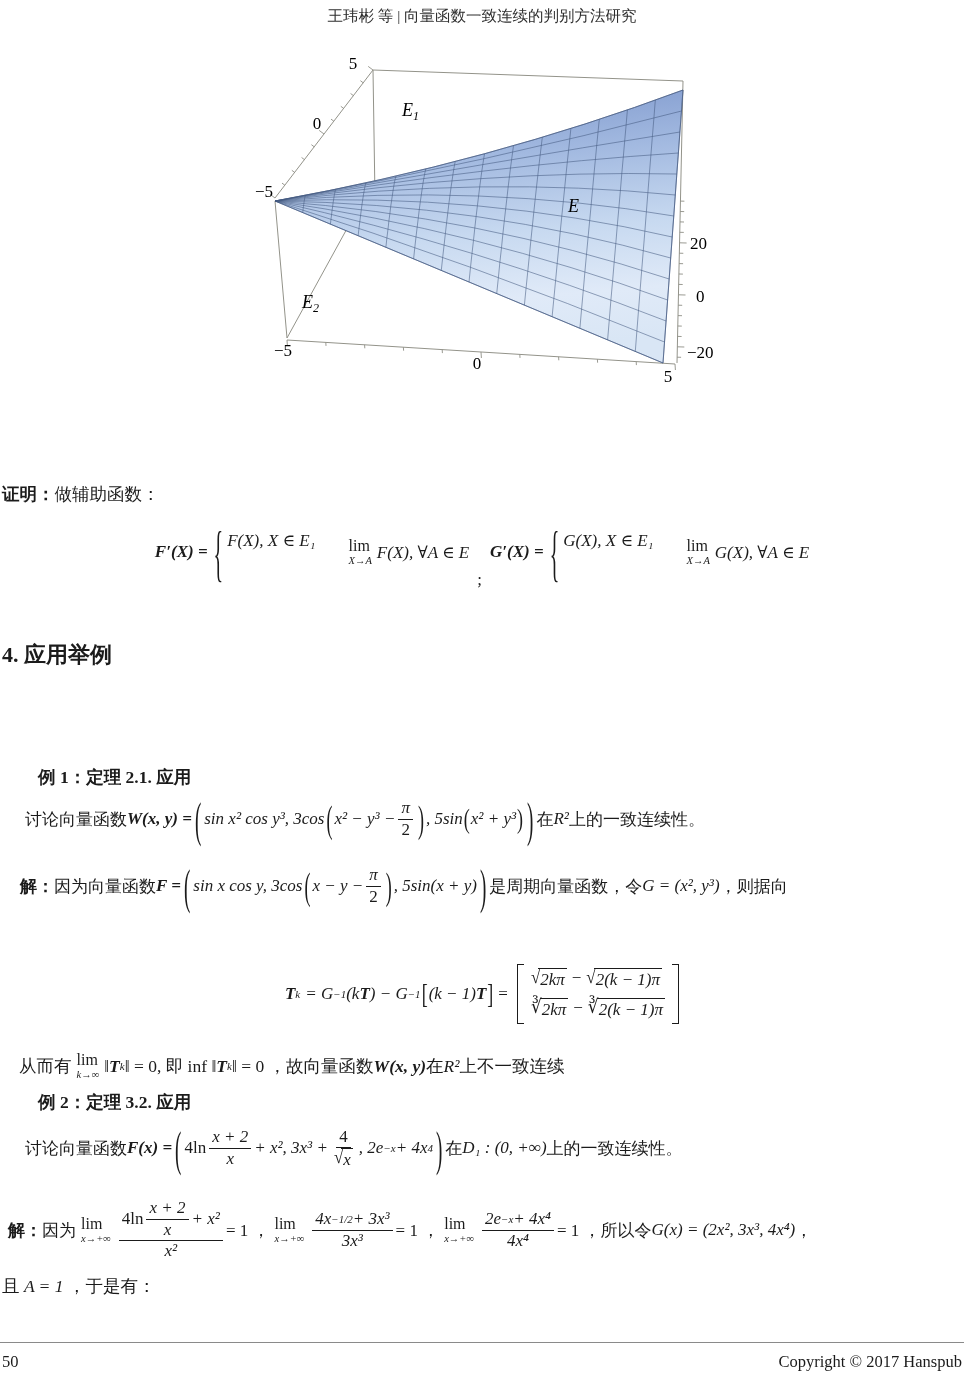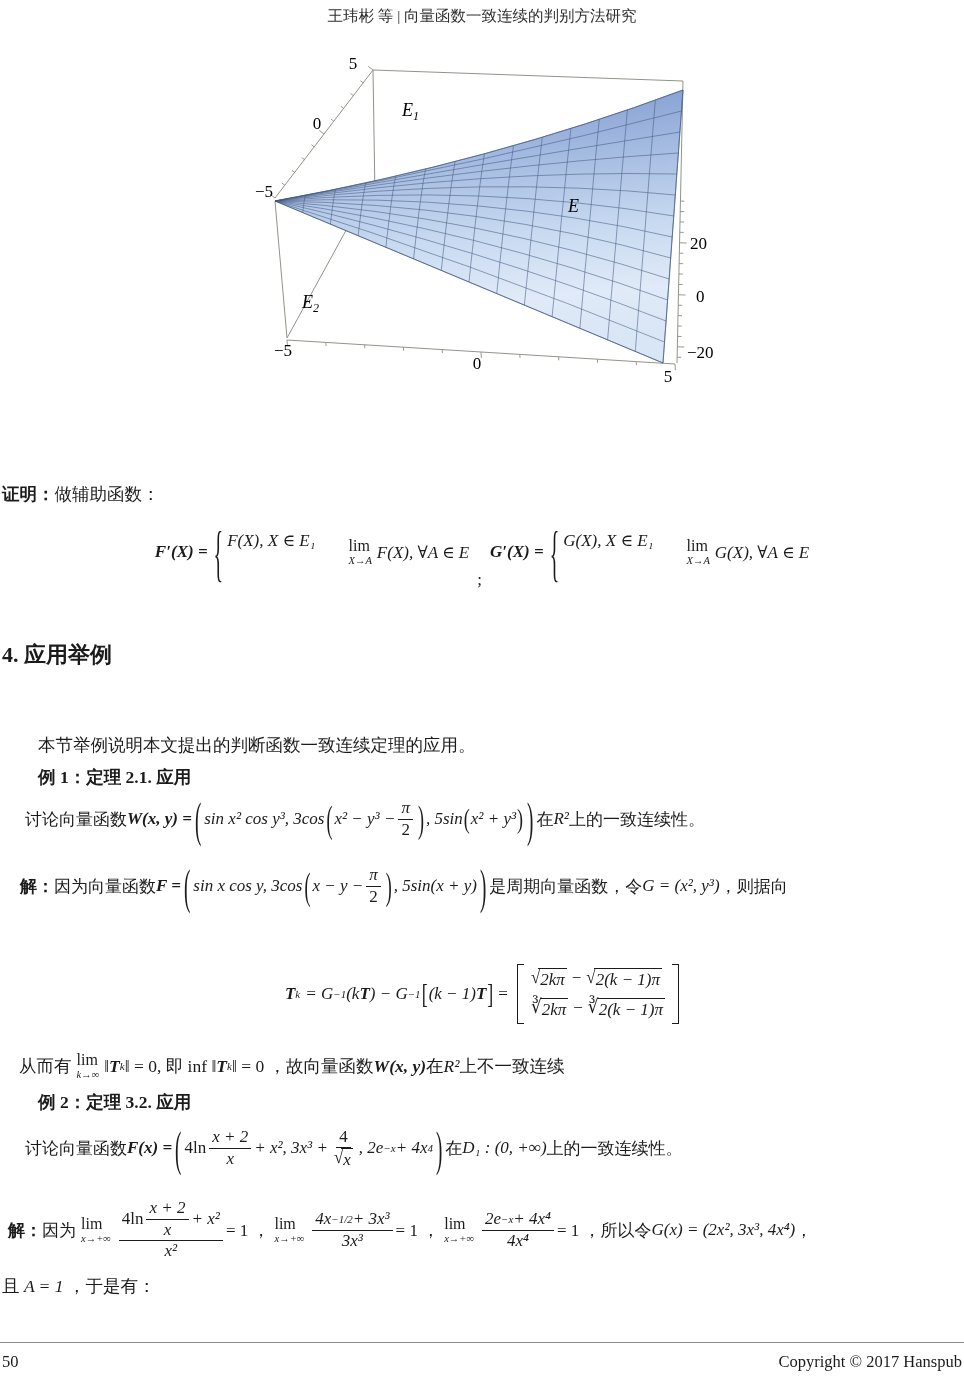--- a/index.html
+++ b/index.html
@@ -107,21 +107,20 @@
             <span class="l2">X→A</span>
           </span>
         <span class="it">G(X), ∀A ∈ E</span>
       </span>
     </span>
   </div>
 
 
   <div class="abs b" style="top:640px;left:2px;font-size:22px">4. 应用举例</div>
 
-  <div class="abs" style="top:733px;left:38px;font-size:17.5px">本节举例说明本文提出的判断函数一致连续定理的应用。</div>
 
   <div class="abs b" style="top:765px;left:38px;font-size:17.5px">例 1：定理 2.1. 应用</div>
 
   <div class="abs flexline" style="top:790px;left:25px;height:58px;font-size:17px">
     <span>讨论向量函数 </span>
     <span class="it b">W(x, y) =</span>
     <span class="pbig">(</span>
     <span class="it">sin x² cos y³, 3cos</span>
     <span class="pinner">(</span>
     <span class="it">x² − y³ −</span>

